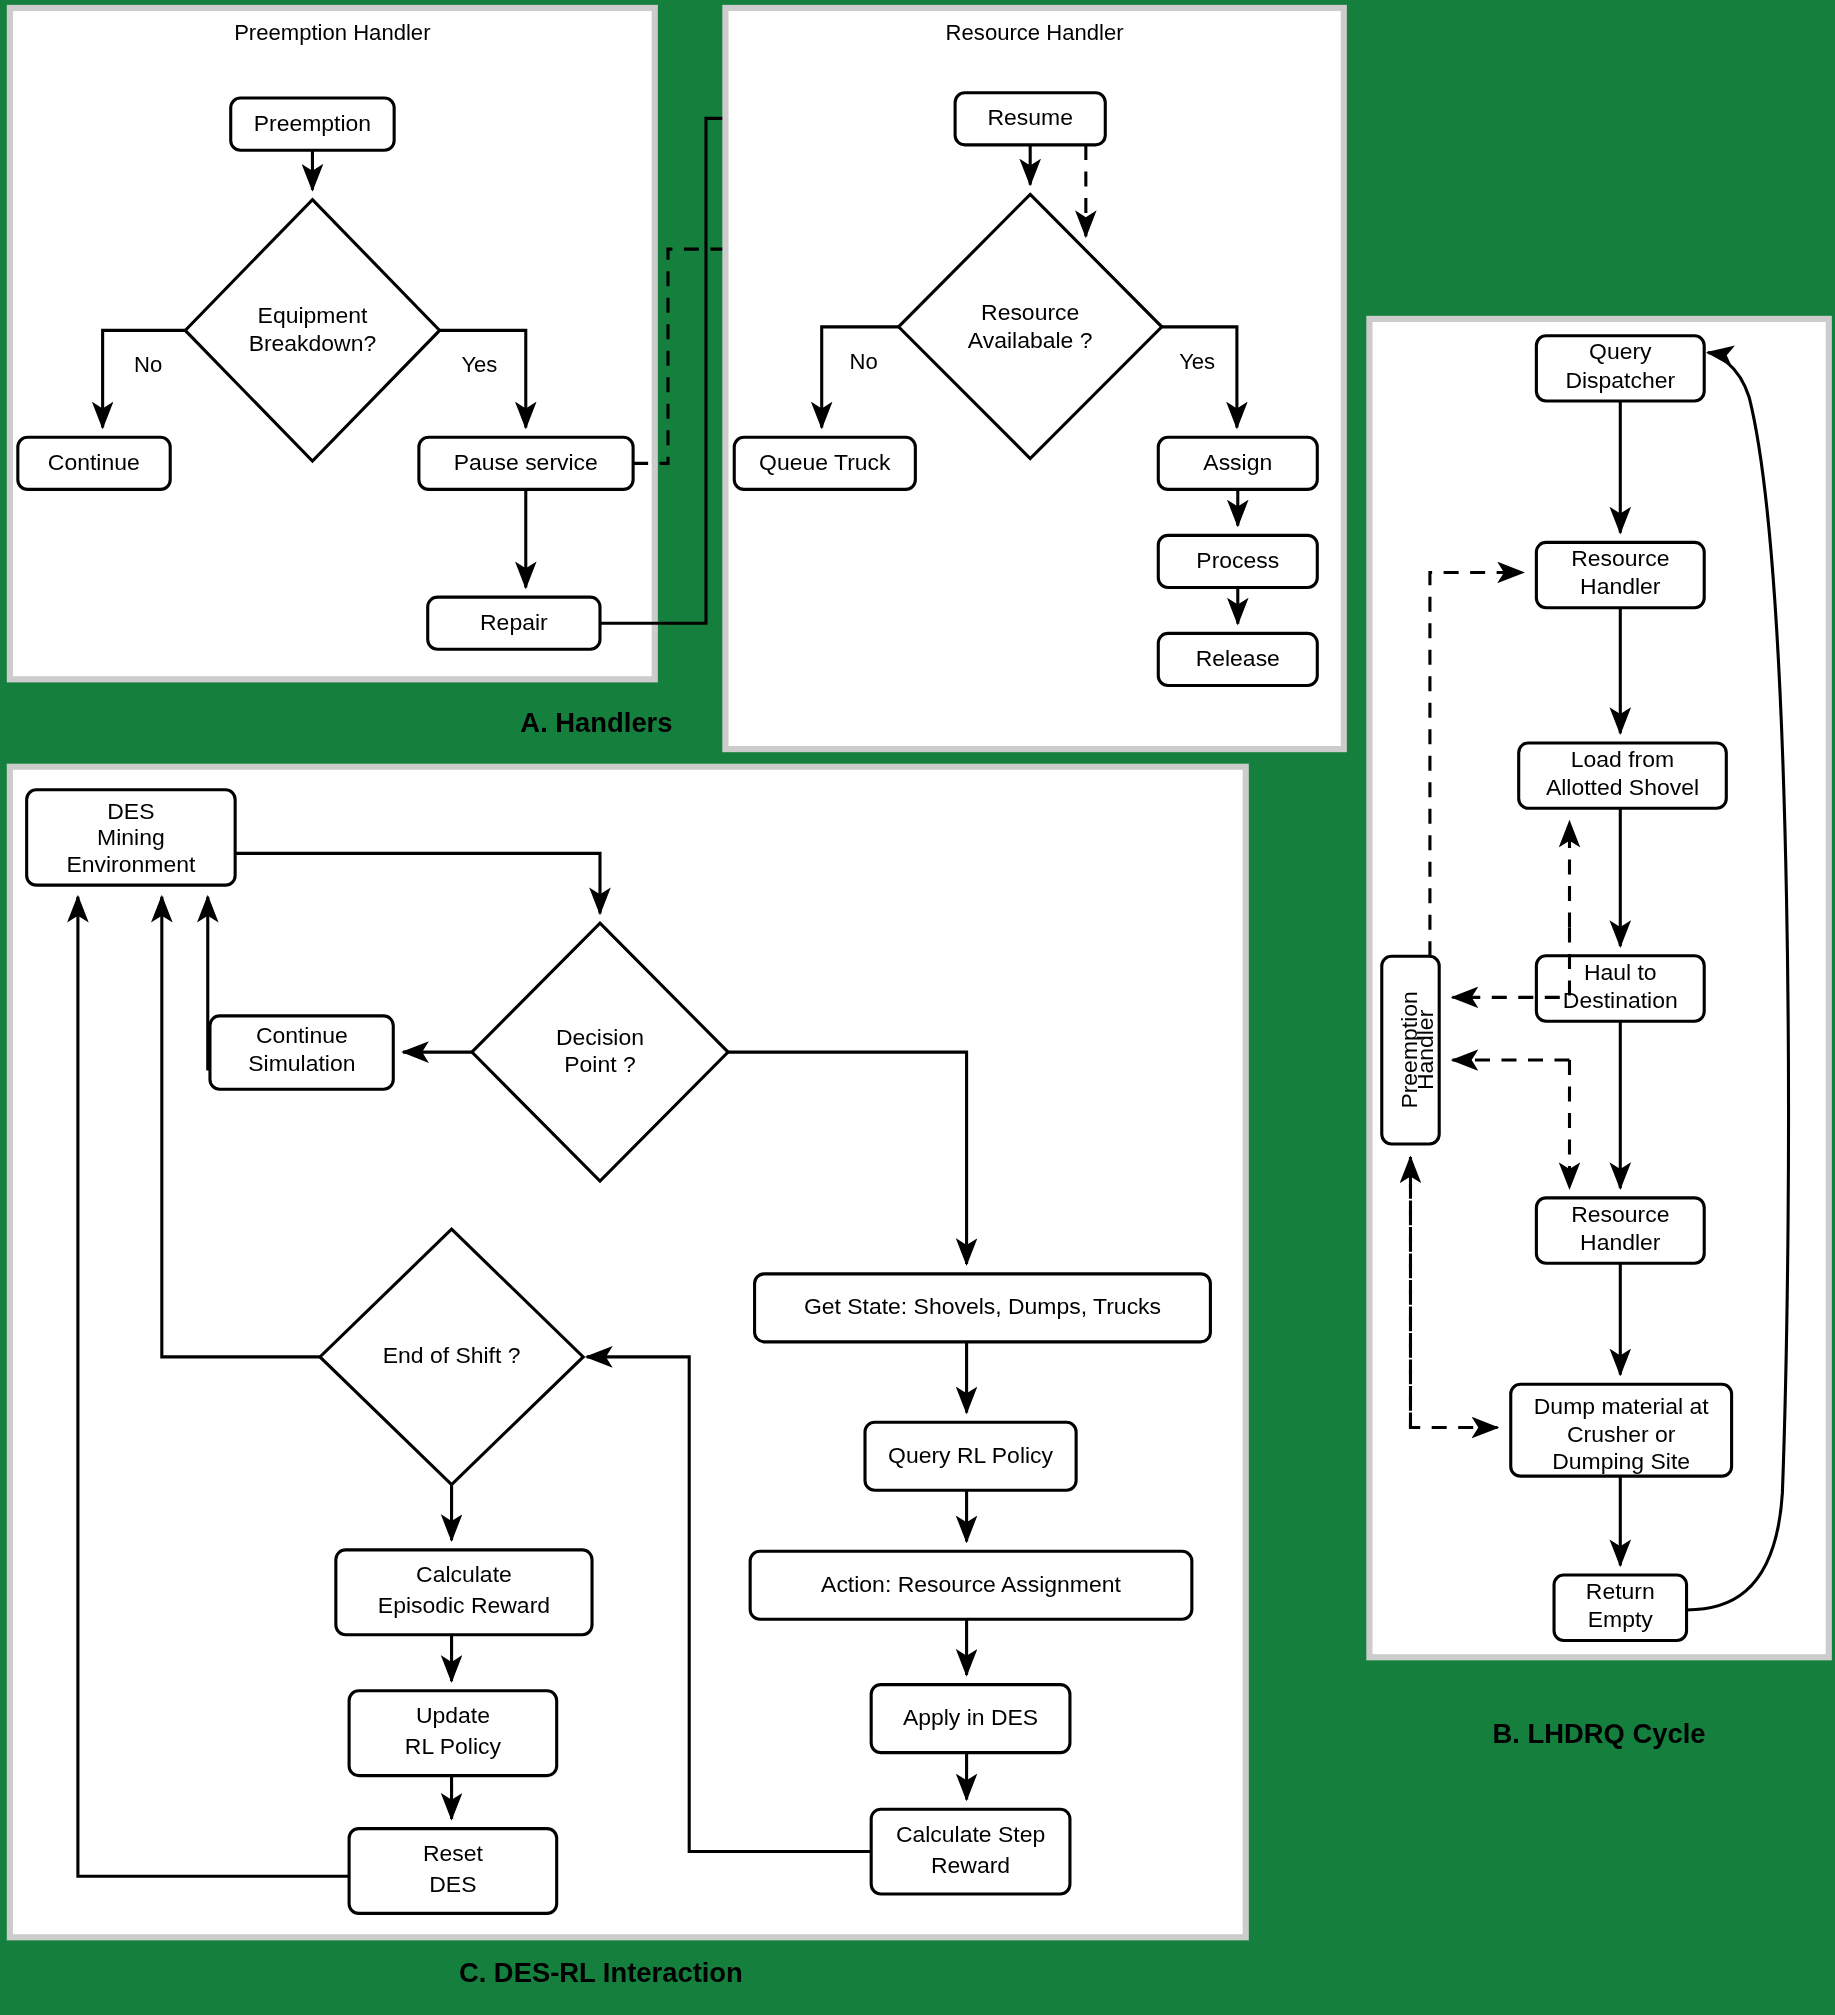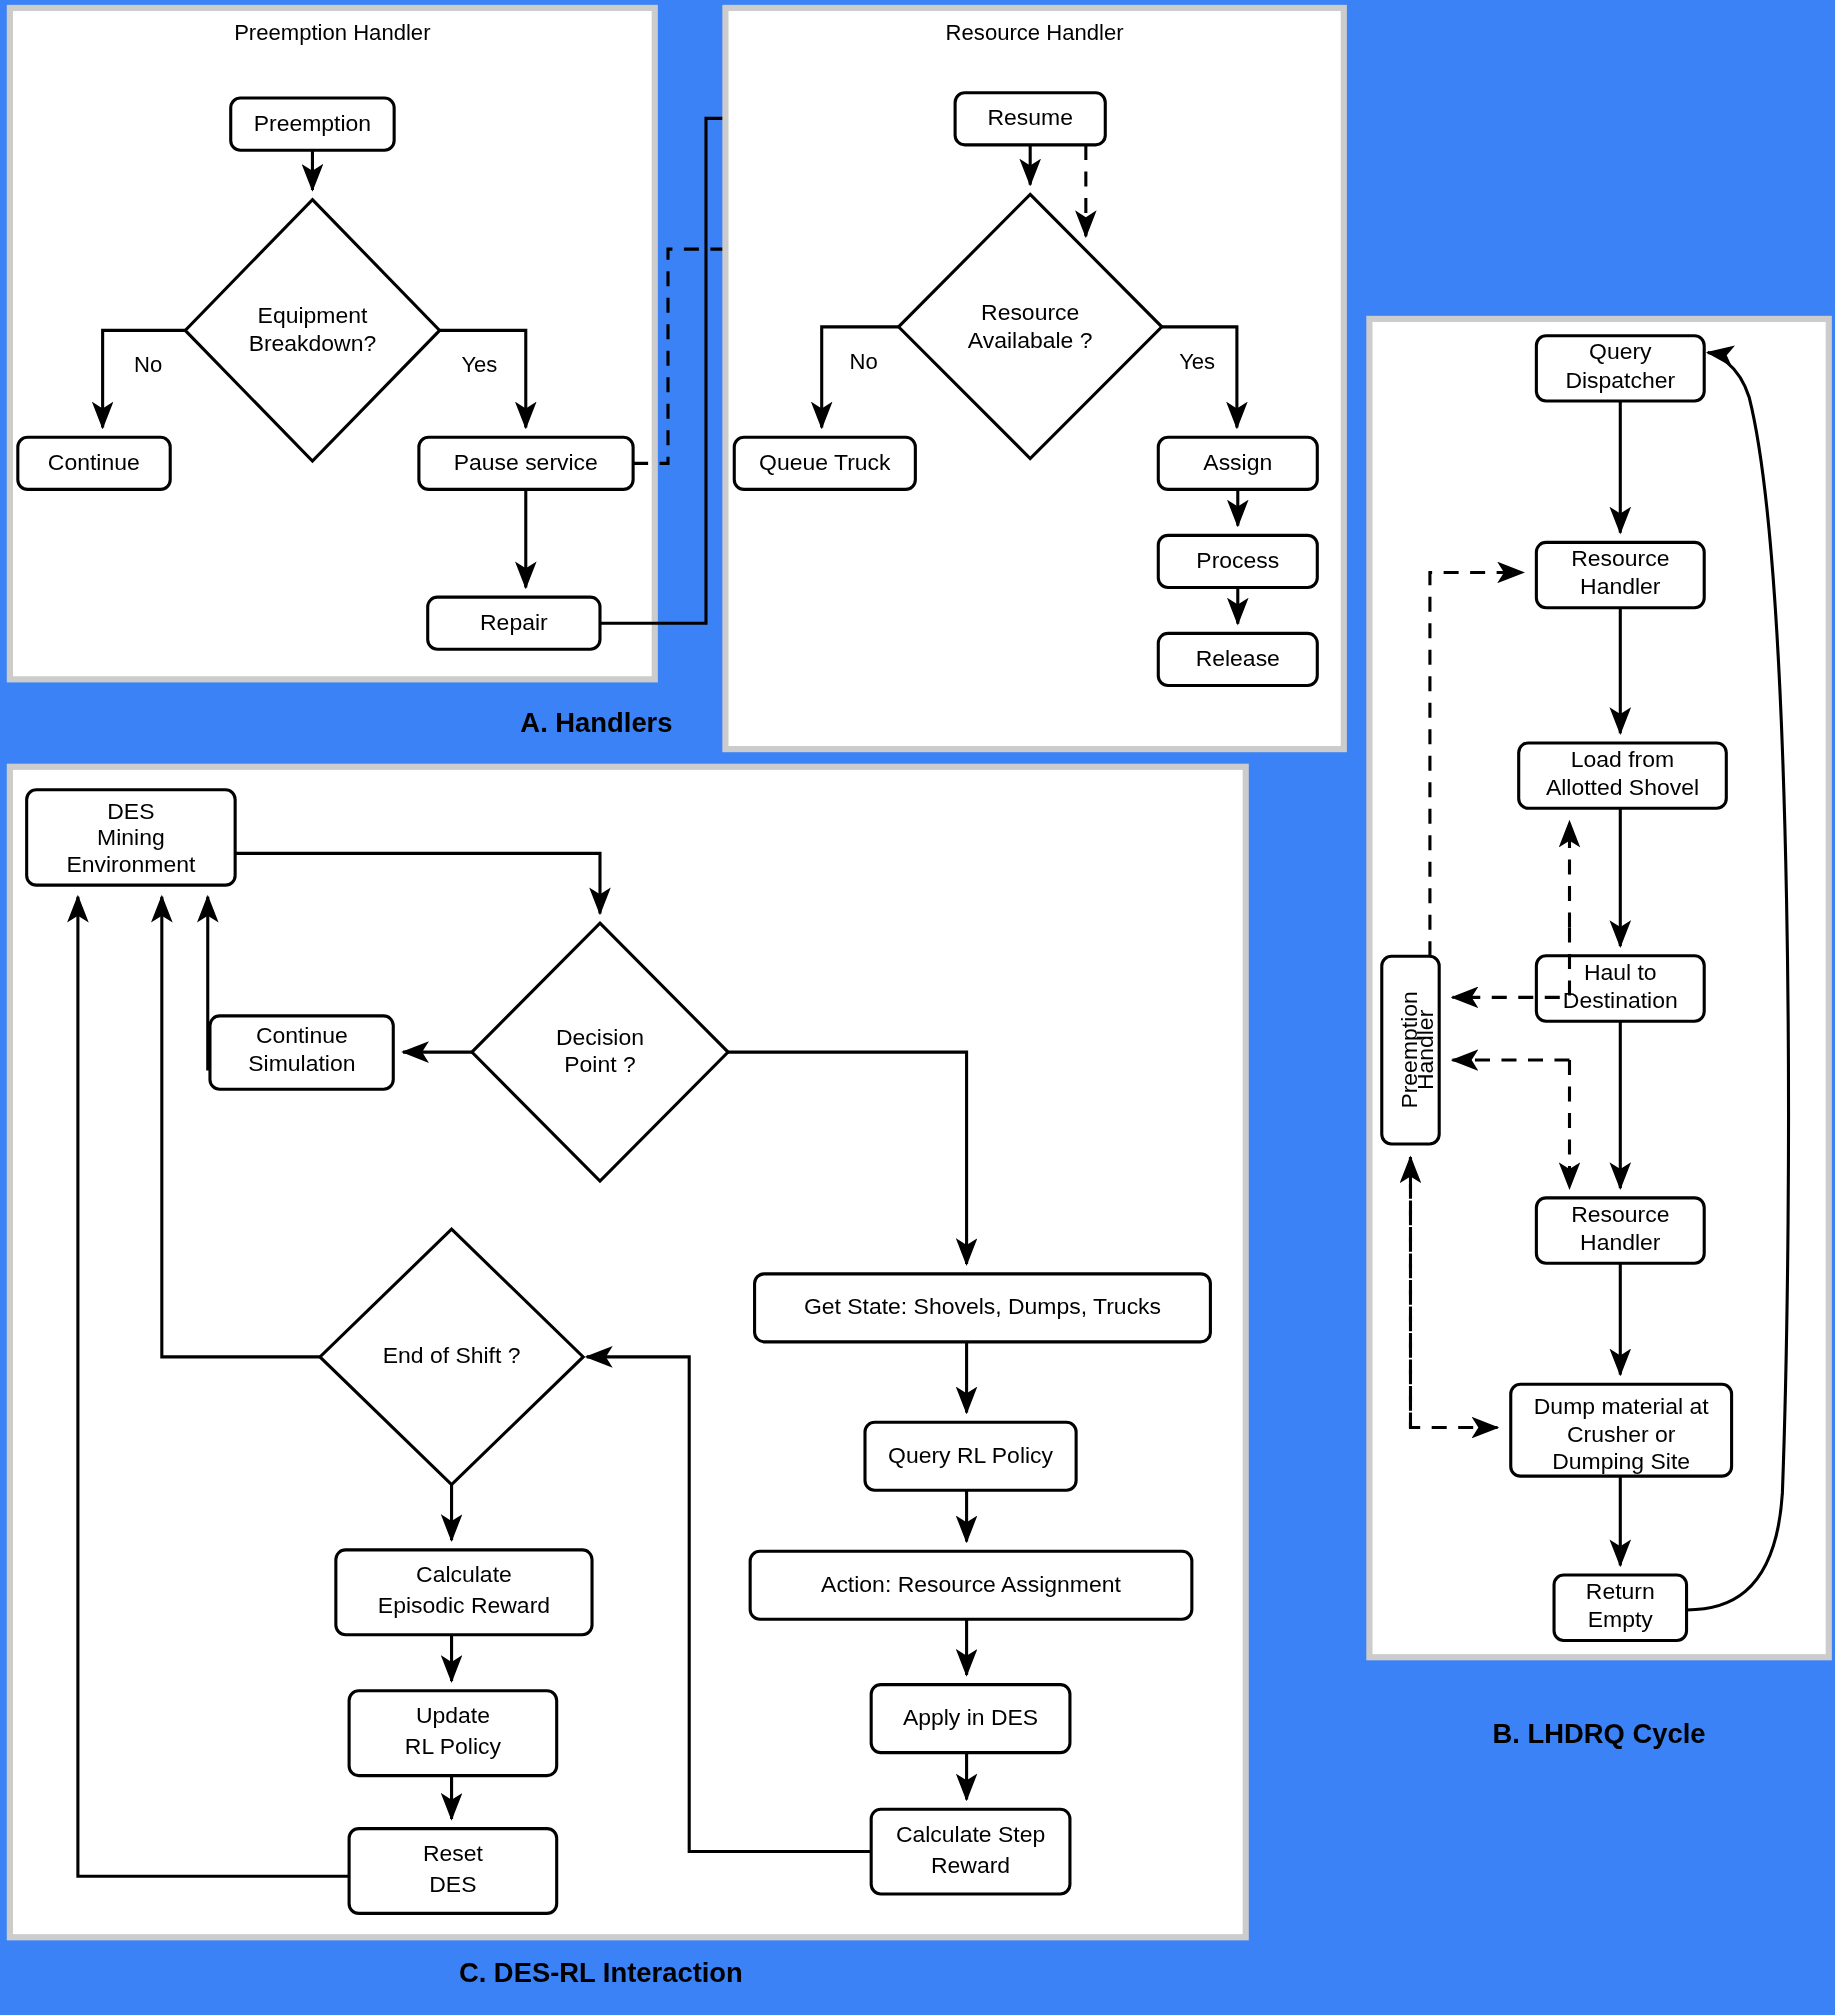--- a/index.html
+++ b/index.html
@@ -1,17 +1,17 @@
 <!DOCTYPE html>
 <html style="font-size:7px"><head>
 <meta charset="utf-8">
 <style>
   html,body{margin:0;padding:0;background:#ffffff;}
   body{font-family:"Liberation Sans",sans-serif;}
-  #root{position:relative;width:1836px;height:2015px;background:#3b82f6;overflow:hidden;}
+  #root{position:relative;width:1836px;height:2015px;background:#15803d;overflow:hidden;}
   svg{position:absolute;left:0;top:0;width:1836px;height:2015px;}
   .panel-frame{fill:#ffffff;stroke:#cccccc;stroke-width:14;}
   .node-rect{fill:#ffffff;stroke:#000000;stroke-width:7;}
   .node-dia{fill:#ffffff;stroke:#000000;stroke-width:7;}
   .edge{fill:none;stroke:#000000;stroke-width:7;stroke-linecap:butt;stroke-linejoin:miter;}
   .edge-dash{fill:none;stroke:#000000;stroke-width:7;stroke-dasharray:34 26;stroke-linecap:butt;}
   .ahead{fill:#000000;stroke:none;}
   text{fill:#000000;}
   .t-node{font-family:"Liberation Sans",sans-serif;font-size:52px;text-anchor:middle;dominant-baseline:middle;}
   .t-panel{font-family:"Liberation Sans",sans-serif;font-size:50px;text-anchor:middle;dominant-baseline:middle;}

